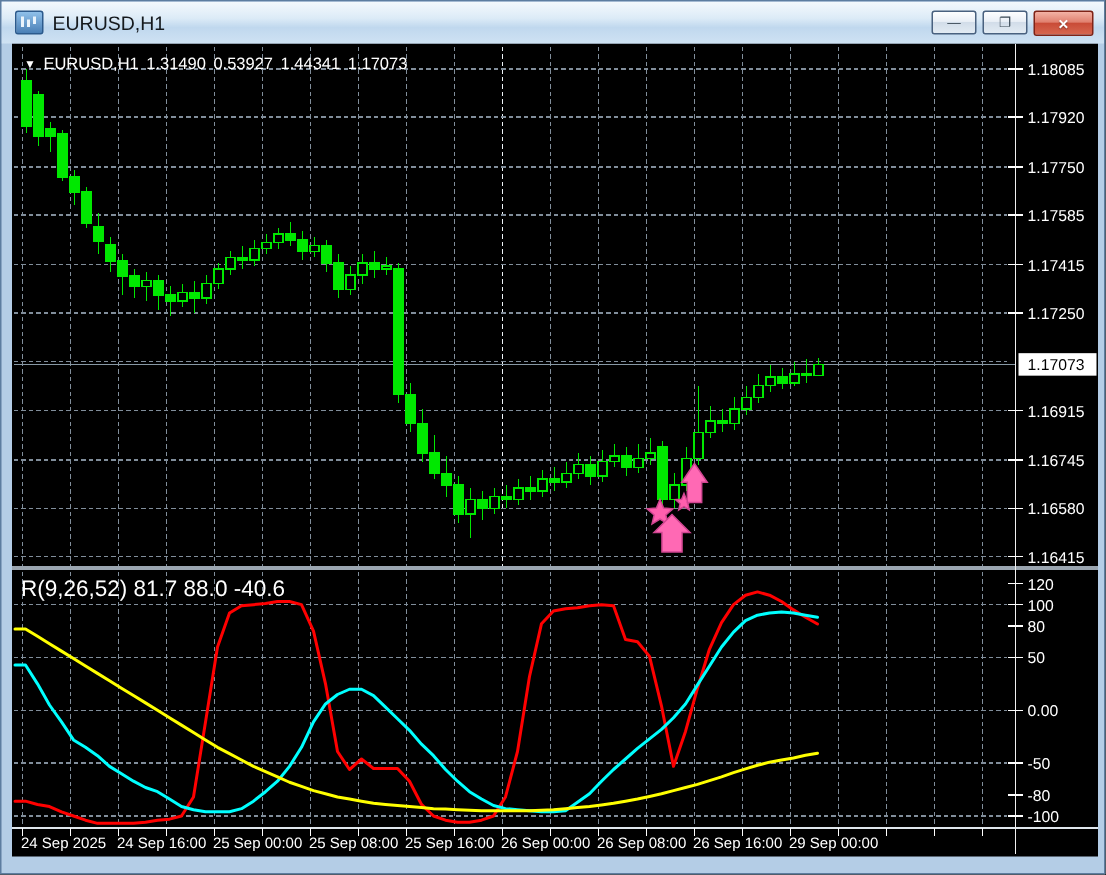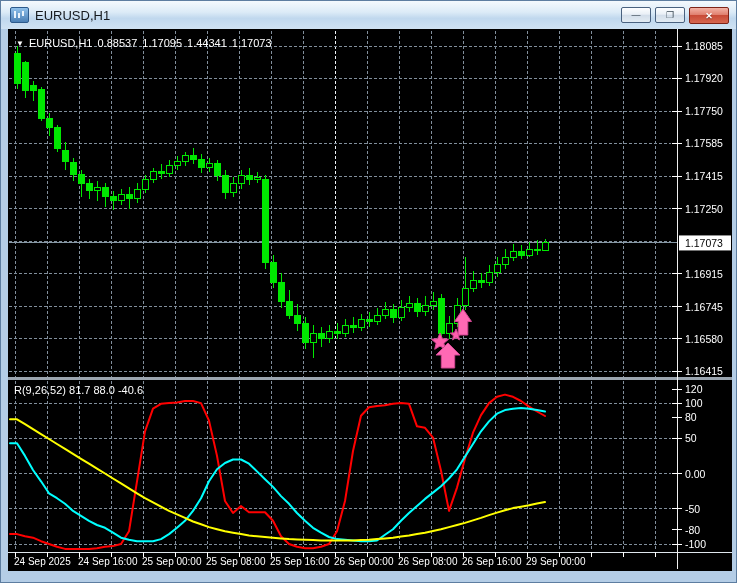--- a/index.html
+++ b/index.html
@@ -16,21 +16,21 @@
   .winbtns{position:absolute;right:7px;top:6px;display:flex;gap:4px;align-items:flex-start;}
   .wbtn{width:30px;height:16px;border:1px solid #49617f;border-radius:2px;padding:0;cursor:default;
        background:linear-gradient(#fdfeff,#e9eff6 45%,#d2dde9 50%,#e2ebf3);
        font-size:9px;line-height:14px;color:#394854;text-align:center;font-family:"Liberation Sans",sans-serif;}
   .wbtn.close{width:40px;height:17px;color:#fff;font-weight:bold;border-color:#7e2317;
        background:linear-gradient(#f3b2a5,#e0806f 45%,#c94b37 50%,#d66750);text-shadow:0 1px 1px rgba(0,0,0,.4);}
   svg{position:absolute;left:0;top:0;z-index:1;}
   .ohlc{position:absolute;left:15px;top:36px;z-index:2;color:#fff;font-size:11px;white-space:nowrap;}
   .ohlc span{margin-right:5px;}
   .tri{font-size:8px;margin-right:3px;position:relative;top:-1px;}
-  .rlabel{position:absolute;left:13px;top:383px;z-index:2;color:#fff;font-size:11px;white-space:nowrap;}
+  .rlabel{position:absolute;left:13px;top:383px;z-index:2;color:#fff;font-size:15px;white-space:nowrap;}
 </style>
 </head>
 <body>
 
 <div class="win">
 
   <svg id="chart" width="737" height="583" viewBox="0 0 737 583">
       <rect x="7" y="28" width="724" height="542" fill="#000000"></rect>
       <g shape-rendering="crispEdges">
         <line x1="14" y1="30" x2="14" y2="376" stroke="#818e9b" stroke-dasharray="3,2"></line>
@@ -460,17 +460,17 @@
     <span class="app-icon"></span>
     <span class="wtitle">EURUSD,H1</span>
     <div class="winbtns">
       <button class="wbtn">—</button>
       <button class="wbtn">❐</button>
       <button class="wbtn close">✕</button>
     </div>
   </div>
 
   <div class="ohlc">
-    <span class="tri">▼</span><span>EURUSD,H1</span><span>0.88537</span><span>1.17095</span><span>1.44341</span><span>1.17073</span>
+    <span class="tri">▼</span><span>EURUSD,H1</span><span>1.31490</span><span>0.53927</span><span>1.44341</span><span>1.17073</span>
   </div>
 
   <div class="rlabel">R(9,26,52) 81.7 88.0 -40.6</div>
 </div>
 
 </body></html>

